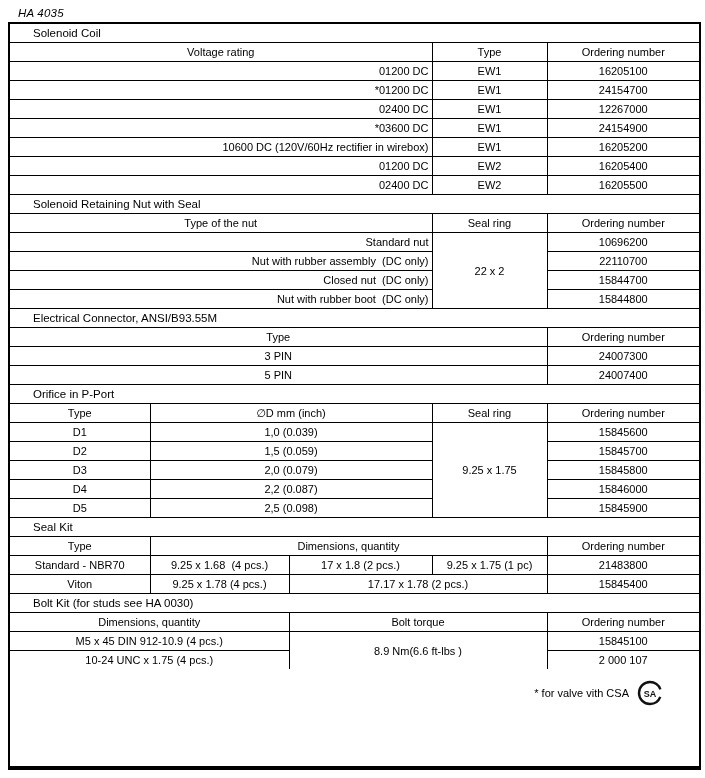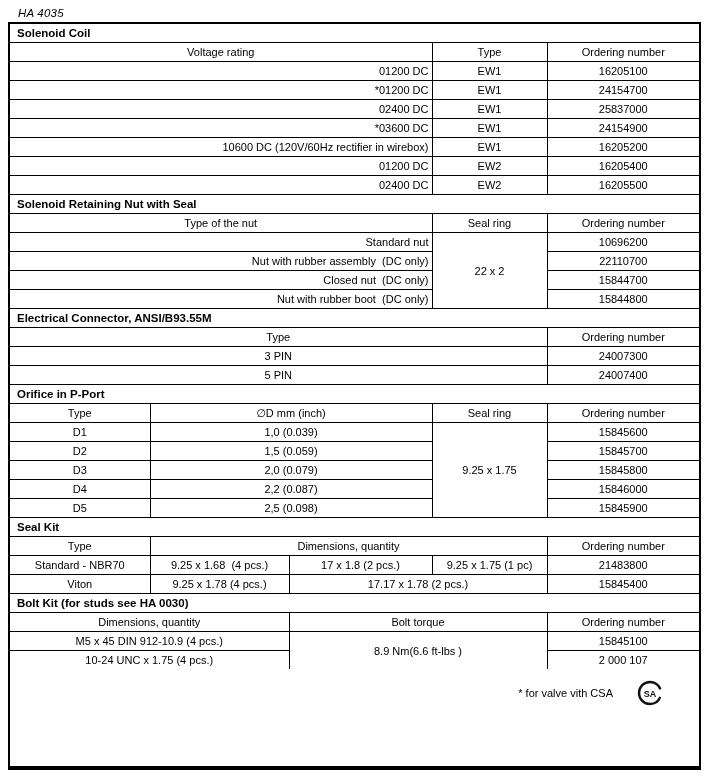--- a/index.html
+++ b/index.html
@@ -11,22 +11,22 @@
   .page{padding:5px 3px 0 8px;}
   .doc-code{padding:2px 0 3px 10px;font-size:11.5px;letter-spacing:.2px;font-style:italic;}
   .frame{width:693px;height:748px;border:2px solid #000;border-bottom-width:4px;box-sizing:border-box;position:relative;}
   table.spec{border-collapse:collapse;table-layout:fixed;width:689px;border-style:hidden;}
   .spec td{
     border:1px solid #000;height:18px;line-height:18px;
     text-align:center;padding:0 3px;overflow:hidden;white-space:pre;
     font-size:11px;
   }
   .spec td.left{text-align:right;padding-left:7px;}
-  .spec td.title{font-weight:bold;text-align:left;padding-left:7px;font-size:11.5px;margin-top:48px;}
-  .footnote-row{display:flex;justify-content:flex-end;align-items:center;gap:24px;margin-top:11px;padding-right:36px;}
+  .spec td.title{font-weight:normal;text-align:left;padding-left:23px;font-size:11.5px;margin-top:48px;}
+  .footnote-row{display:flex;justify-content:flex-end;align-items:center;gap:8px;margin-top:11px;padding-right:36px;}
   .footnote{font-size:11px;}
   .csa{display:inline-flex;}
 </style>
 </head>
 <body>
 
 <div class="page">
   <div class="doc-code">HA 4035</div>
 
   <div class="frame">
@@ -54,21 +54,21 @@
         <td>16205100</td>
       </tr>
       <tr>
         <td colspan="3" class="left">*01200 DC</td>
         <td>EW1</td>
         <td>24154700</td>
       </tr>
       <tr>
         <td colspan="3" class="left">02400 DC</td>
         <td>EW1</td>
-        <td>25837000</td>
+        <td>12267000</td>
       </tr>
       <tr>
         <td colspan="3" class="left">*03600 DC</td>
         <td>EW1</td>
         <td>24154900</td>
       </tr>
       <tr>
         <td colspan="3" class="left">10600 DC (120V/60Hz rectifier in wirebox)</td>
         <td>EW1</td>
         <td>16205200</td>

